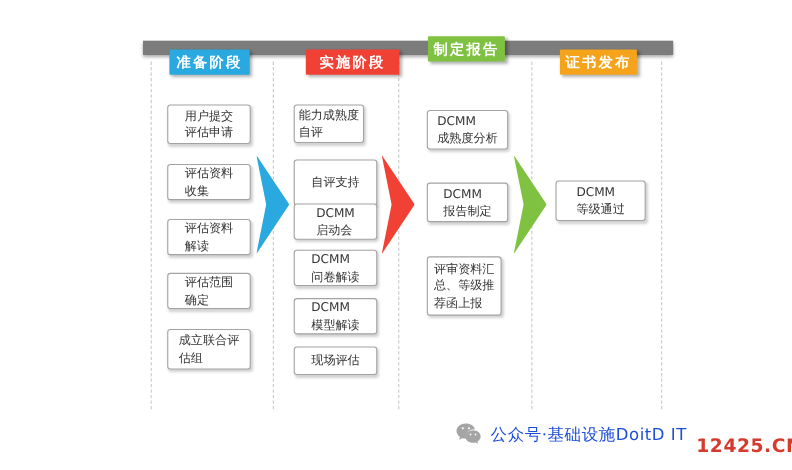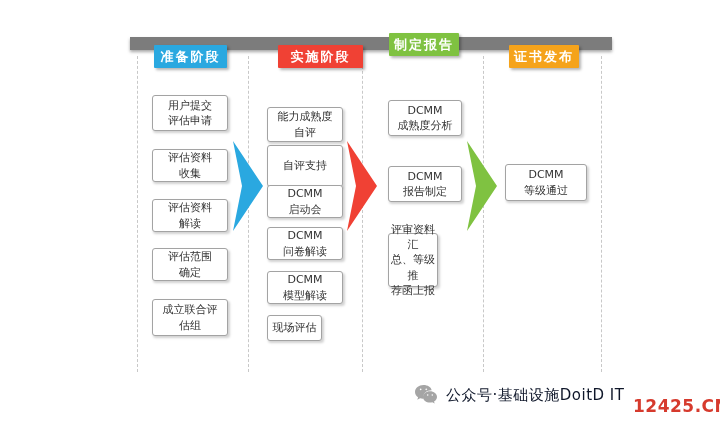--- a/index.html
+++ b/index.html
@@ -13,29 +13,29 @@
          border-left:1px dashed #c8c8c8;}
 
   .phase-header{position:absolute;height:23px;display:flex;align-items:center;
           justify-content:center;color:#fff;font-weight:bold;font-size:13px;
           letter-spacing:2px;box-shadow:2px 2px 3px rgba(0,0,0,.3);
           border-radius:1px;}
 
   .box{position:absolute;background:#fff;border:1px solid #a3a3a3;
        border-radius:3px;box-shadow:1.5px 2px 2.5px rgba(0,0,0,.18);
        display:flex;align-items:center;justify-content:center;
-       text-align:center;font-size:11px;color:#333;line-height:1.4;
+       font-size:11px;color:#333;line-height:1.4;
        white-space:pre-line;padding:2px;box-sizing:border-box;}
 
   .arrow{position:absolute;width:30px;height:90px;
          clip-path:polygon(0% 0%, 100% 50%, 0% 100%, 30% 50%);}
 
   .footer{position:absolute;left:414px;top:384px;display:flex;
           align-items:center;gap:8px;}
-  .ftext{color:#0f172a;font-size:15px;letter-spacing:.5px;}
+  .ftext{color:#1d4ed8;font-size:15px;letter-spacing:.5px;}
   .wicon{display:inline-flex;align-items:center;}
   .sitemark{position:absolute;left:633px;top:396px;color:#d63a2d;
             font-size:17px;font-weight:bold;letter-spacing:.5px;z-index:5;}
 </style>
 </head>
 <body>
 
 <div class="canvas">
 
   <div class="topbar"></div>
@@ -55,36 +55,36 @@
 评估申请</div>
   <div class="box" style="left:152px;top:149px;width:76px;height:33px">评估资料
 收集</div>
   <div class="box" style="left:152px;top:199px;width:76px;height:33px">评估资料
 解读</div>
   <div class="box" style="left:152px;top:299px;width:76px;height:37px">成立联合评
 估组</div>
   <div class="box" style="left:152px;top:248px;width:76px;height:33px">评估范围
 确定</div>
 
-  <div class="box" style="left:267px;top:107px;width:76px;height:35px">能力成熟度
+  <div class="box" style="left:267px;top:95px;width:64px;height:35px">能力成熟度
 自评</div>
   <div class="box" style="left:267px;top:145px;width:76px;height:42px">自评支持</div>
   <div class="box" style="left:267px;top:185px;width:76px;height:33px">DCMM
 启动会</div>
   <div class="box" style="left:267px;top:227px;width:76px;height:33px">DCMM
 问卷解读</div>
   <div class="box" style="left:267px;top:271px;width:76px;height:33px">DCMM
 模型解读</div>
-  <div class="box" style="left:267px;top:315px;width:55px;height:26px">现场评估</div>
+  <div class="box" style="left:267px;top:315px;width:76px;height:26px">现场评估</div>
 
   <div class="box" style="left:388px;top:100px;width:74px;height:36px">DCMM
 成熟度分析</div>
   <div class="box" style="left:388px;top:166px;width:74px;height:36px">DCMM
 报告制定</div>
-  <div class="box" style="left:388px;top:233px;width:50px;height:54px">评审资料汇
+  <div class="box" style="left:388px;top:233px;width:68px;height:54px">评审资料汇
 总、等级推
 荐函上报</div>
 
   <div class="box" style="left:505px;top:164px;width:82px;height:37px">DCMM
 等级通过</div>
 
   <div class="arrow" style="left: 233px; top: 141px; background: rgb(42, 168, 224);"></div>
   <div class="arrow" style="left: 347px; top: 141px; background: rgb(240, 65, 52);"></div>
   <div class="arrow" style="left: 467px; top: 141px; background: rgb(127, 194, 65);"></div>
 

